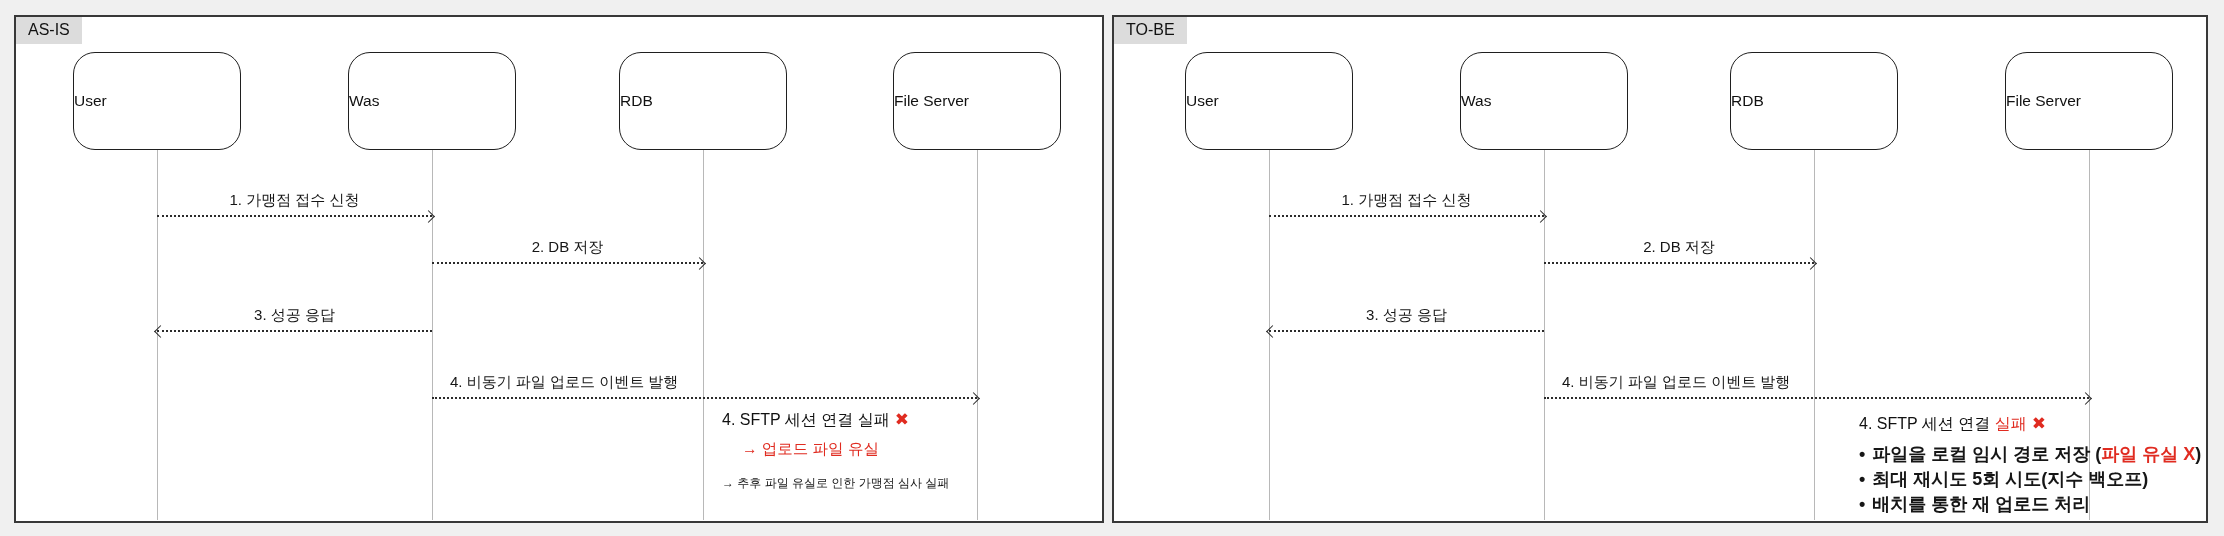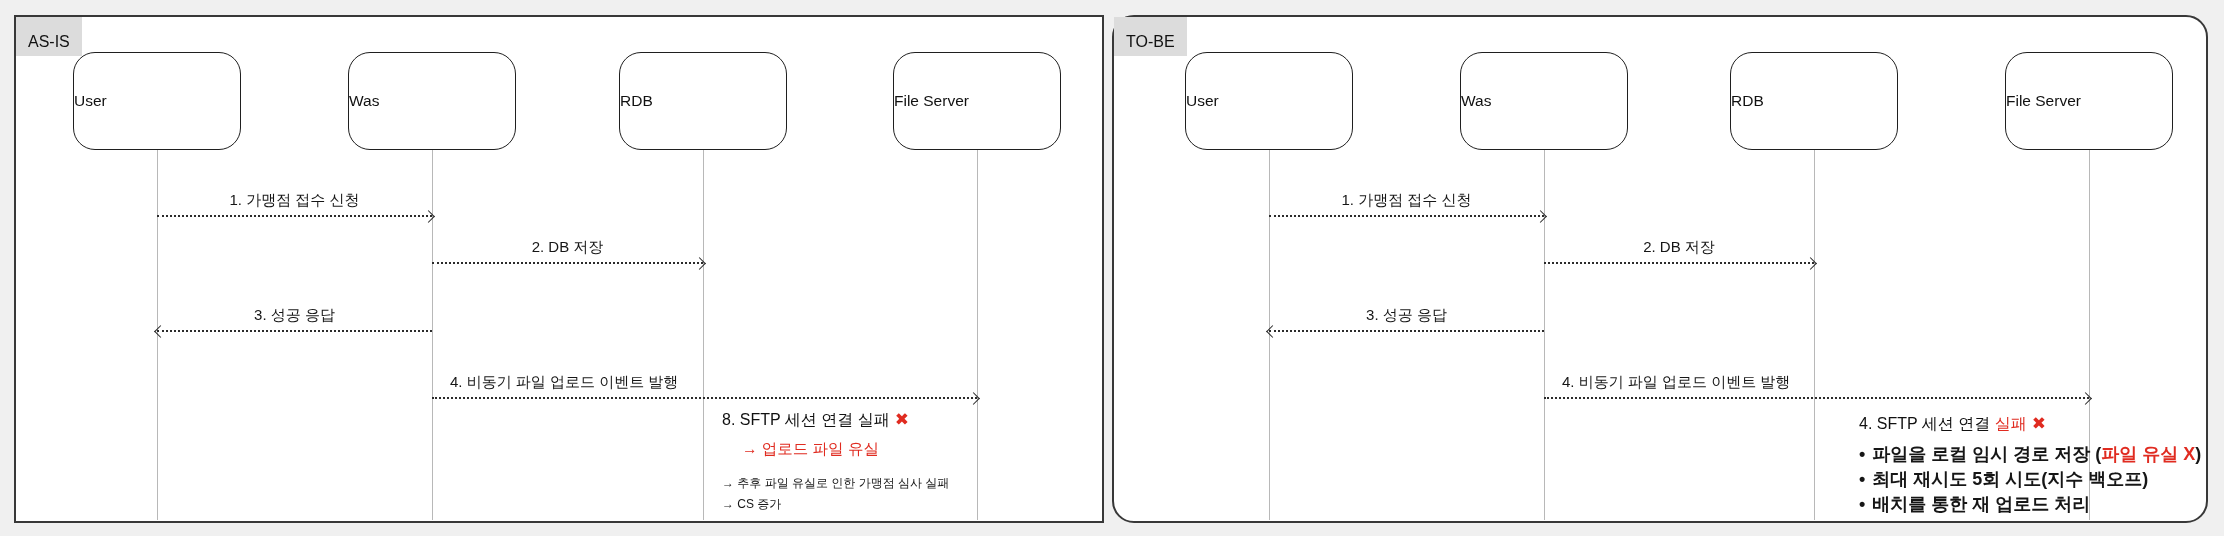--- a/index.html
+++ b/index.html
@@ -9,21 +9,21 @@
     font-family:"Liberation Sans","DejaVu Sans",sans-serif;
     color:#161616;
   }
   .panel{
     position:absolute;background:#ffffff;
     border:2px solid #383838;box-sizing:border-box;
   }
   .panel-label{
     position:absolute;left:0;top:0;
     background:#dcdcdc;color:#111;
-    font-size:16px;padding:16px 12px 5px 12px;
+    font-size:16px;padding:4px 12px 5px 12px;
     z-index:5;
   }
   .actor-box{
     position:absolute;box-sizing:border-box;
     border:1.7px solid #1f1f1f;border-radius:22px;background:#fff;
     display:flex;align-items:center;
     font-size:15.5px;color:#111;z-index:3;
   }
   .lifeline{
     position:absolute;width:1px;background:#b8b8b8;z-index:1;
@@ -88,28 +88,27 @@
       <div class="msg-label center" style="left: 416px; width: 271px; top: 221px;">2. DB 저장</div>
       <div class="msg-line" style="left: 141px; top: 313px; width: 275px;">
         <span class="arrow-head left"></span>
       </div>
       <div class="msg-label center" style="left: 141px; width: 275px; top: 289px;">3. 성공 응답</div>
       <div class="msg-line" style="left: 416px; top: 380px; width: 545px;">
         <span class="arrow-head right"></span>
       </div>
       <div class="msg-label" style="left: 434px; top: 356px;">4. 비동기 파일 업로드 이벤트 발행</div>
       <div class="note" style="left: 706px; top: 392px;">
-        <div class="note-heading"><span class="seg">8. SFTP 세션 연결 실패</span><span class="x-icon">✖</span></div>
+        <div class="note-heading"><span class="seg">4. SFTP 세션 연결 실패</span><span class="x-icon">✖</span></div>
         <div class="note-line arrow-red-indent"><span class="seg red">→ 업로드 파일 유실</span></div>
         <div class="note-line gap"></div>
         <div class="note-line plain"><span class="seg">→ 추후 파일 유실로 인한 가맹점 심사 실패</span></div>
-        <div class="note-line plain"><span class="seg">→ CS 증가</span></div>
       </div>
     </div>
-  <div class="panel" id="panel-1" style="left: 1112px; top: 15px; width: 1096px; height: 508px; border-radius: 22px;">
+  <div class="panel" id="panel-1" style="left: 1112px; top: 15px; width: 1096px; height: 508px;">
     <span class="panel-label">TO-BE</span>
   <div class="lifeline" style="left: 155px; top: 133px; height: 370px;"></div>
       <div class="lifeline" style="left: 430px; top: 133px; height: 370px;"></div>
       <div class="lifeline" style="left: 700px; top: 133px; height: 370px;"></div>
       <div class="lifeline" style="left: 975px; top: 133px; height: 370px;"></div>
       <div class="actor-box" style="left: 71px; top: 35px; width: 168px; height: 98px;">
         <span>User</span>
       </div>
       <div class="actor-box" style="left: 346px; top: 35px; width: 168px; height: 98px;">
         <span>Was</span>

